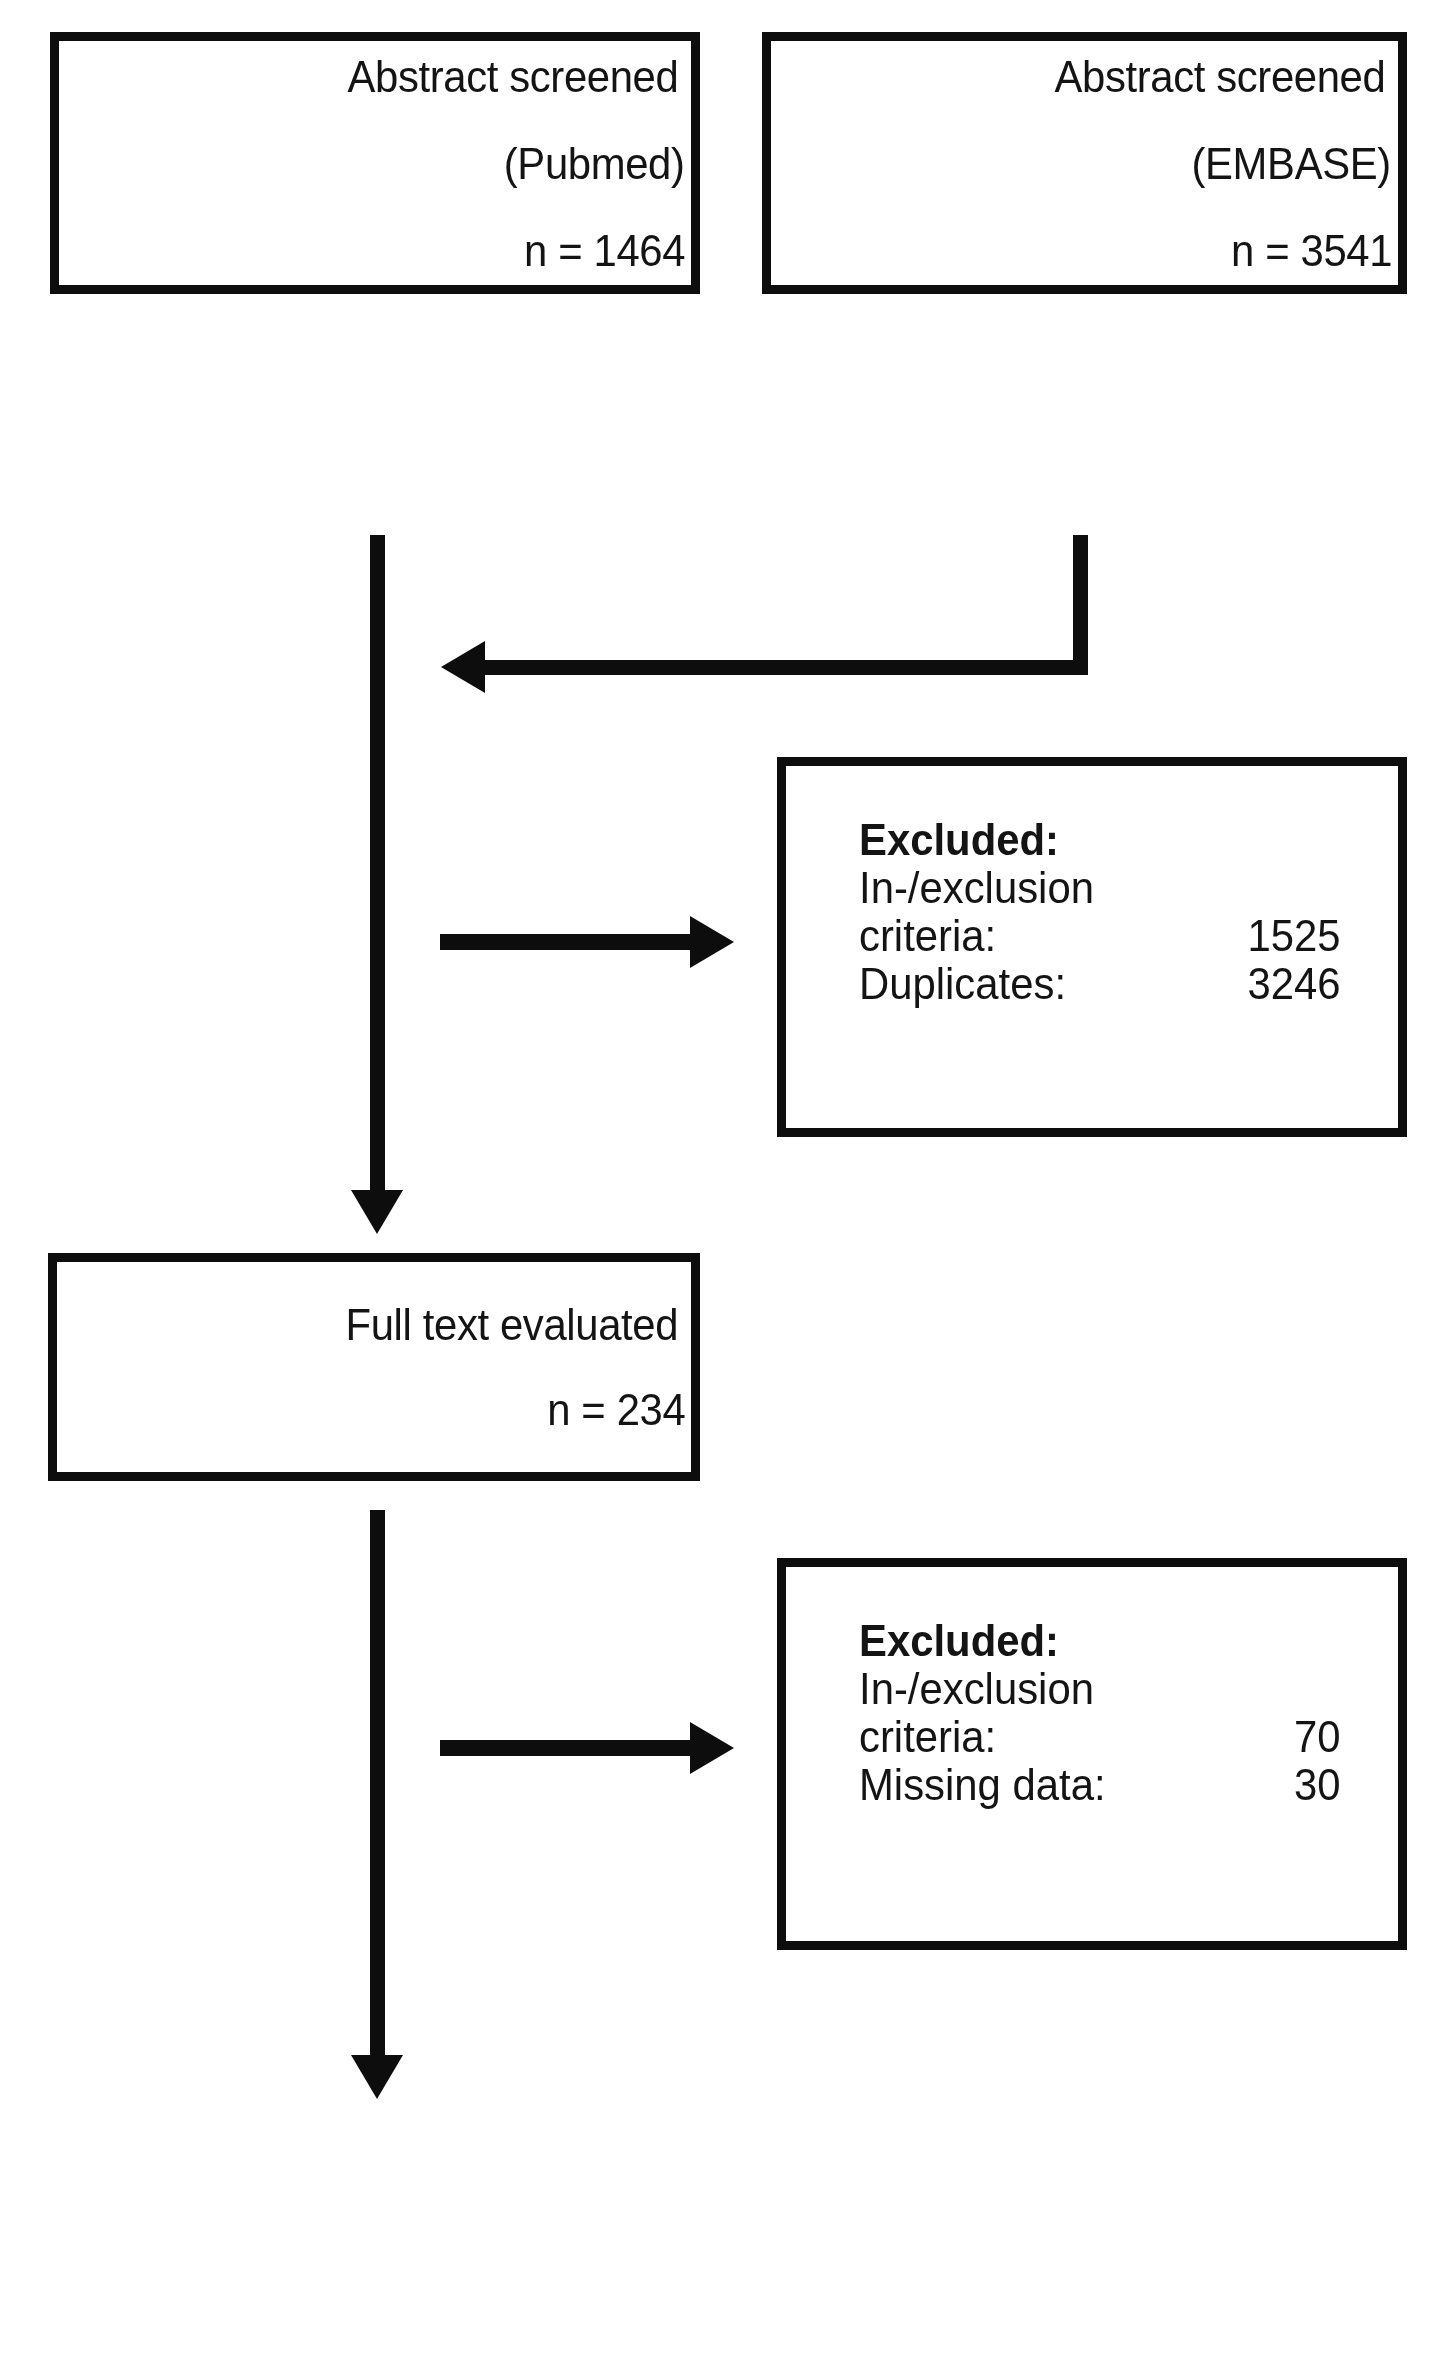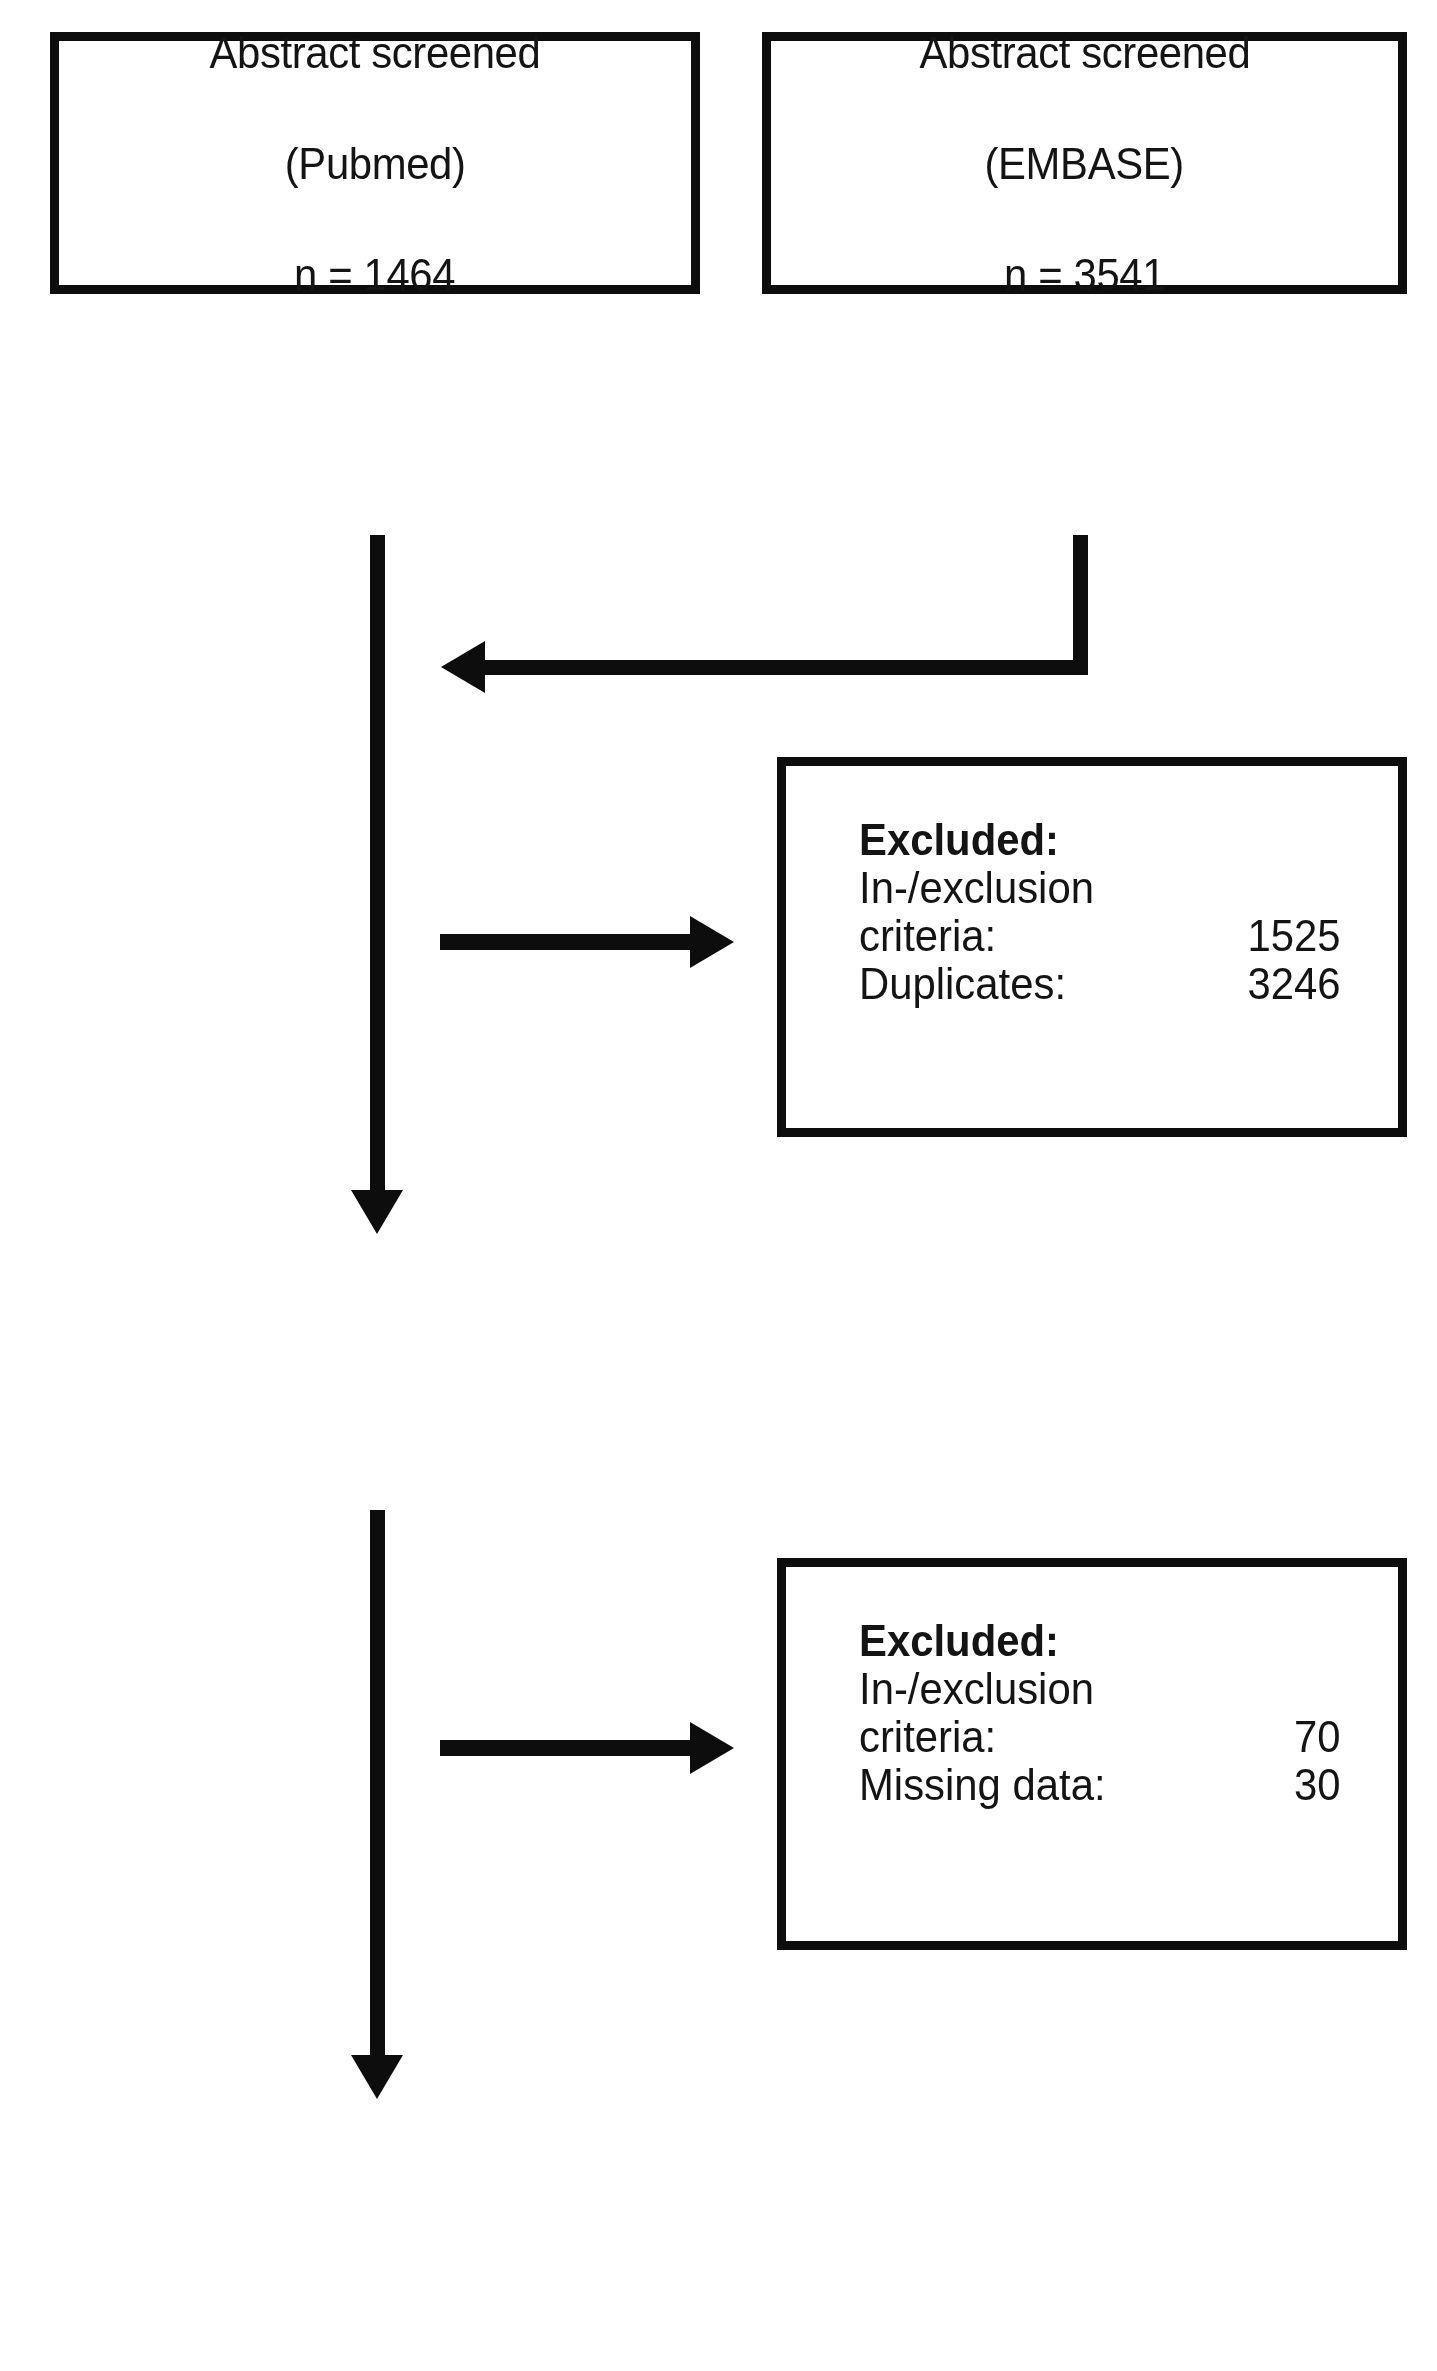--- a/index.html
+++ b/index.html
@@ -19,21 +19,21 @@
   }
   .node {
     position: absolute;
     box-sizing: border-box;
     background: #ffffff;
     border: 9px solid #0d0d0d;
     display: flex;
     flex-direction: column;
     justify-content: center;
   }
-  .node.centered { align-items: center; gap: 24px; }
+  .node.centered { align-items: flex-end; }
   .node-line {
     font-size: 45px;
     line-height: 1.0;
     color: #141414;
     letter-spacing: -0.4px;
     white-space: pre;
     font-stretch: condensed;
     transform: scaleX(0.93);
     transform-origin: center center;
   }
@@ -138,20 +138,24 @@
       <div class="excl-row">
         <span>Duplicates:</span>
         <span>3246</span>
       </div>
     </div>
   </div>
 
   <div class="hline" style="left:440px; top:934px; width:250px; height:16px;"></div>
   <div class="arrow-right" style="left:690px; top:916px;"></div>
 
+  <div class="node centered stack-gap-sm" style="left:48px; top:1253px; width:652px; height:228px;">
+    <div class="node-line">Full text evaluated</div>
+    <div class="node-line">n = 234</div>
+  </div>
 
   <div class="vline" style="left:370px; top:1510px; width:15px; height:550px;"></div>
   <div class="arrow-down" style="left:351px; top:2055px;"></div>
 
   <div class="node" style="left:777px; top:1558px; width:630px; height:392px;">
     <div class="excl-body">
       <div class="excl-line bold">Excluded:</div>
       <div class="excl-line">In-/exclusion</div>
       <div class="excl-row">
         <span>criteria:</span>

